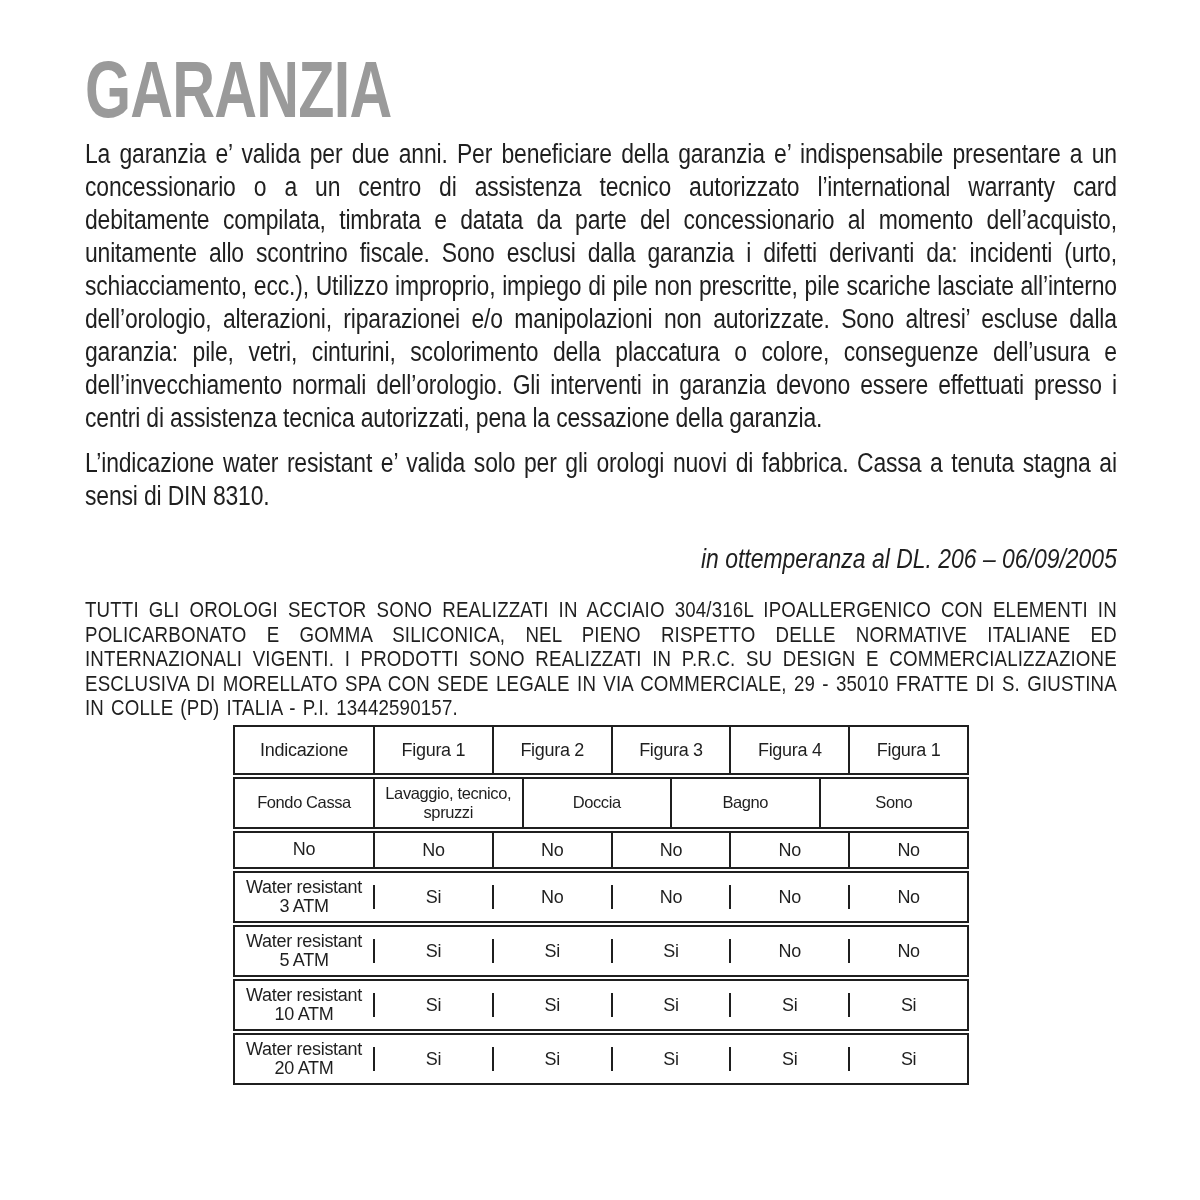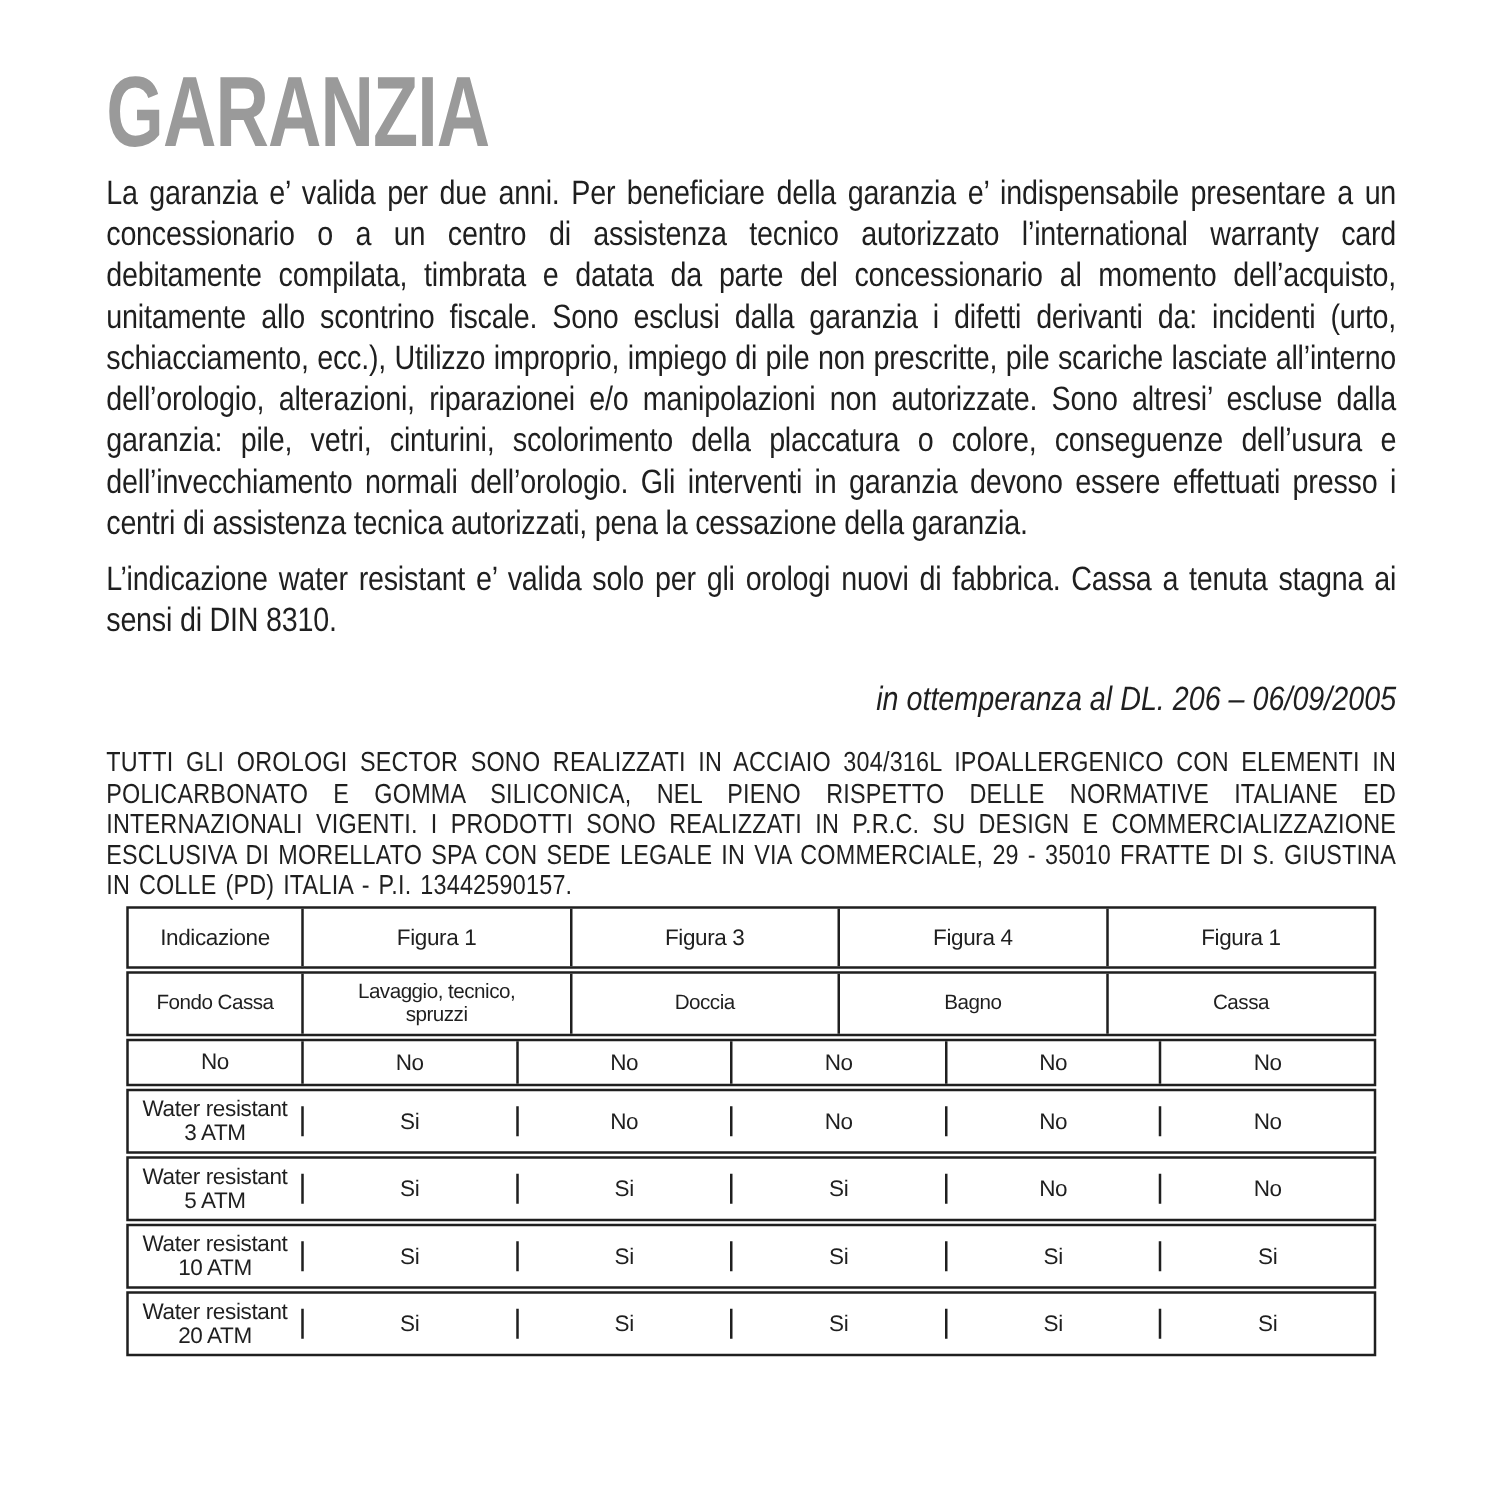--- a/index.html
+++ b/index.html
@@ -55,21 +55,21 @@
     margin-top: 22px;
     font-size: 22px;
     line-height: 24.5px;
     text-align: justify;
     word-spacing: 2px;
     letter-spacing: 0.2px;
   }
 
   
   .tablewrap { width: 1032px; margin-top: 4px; }
-  .wtable { width: 1000px; margin: 0 auto; }
+  .wtable { width: 736px; margin: 0 auto; }
   .trow {
     display: flex;
     border: 2px solid var(--border-color);
     margin-bottom: 2px;
     background: #ffffff;
   }
   .trow:last-child { margin-bottom: 0; }
   .tcell {
     flex: 1 1 0;
     border-left: 2px solid var(--border-color);
@@ -105,32 +105,33 @@
     <p class="note">in ottemperanza al DL. 206 – 06/09/2005</p>
     <p class="legal">TUTTI GLI OROLOGI SECTOR SONO REALIZZATI IN ACCIAIO 304/316L IPOALLERGENICO CON ELEMENTI IN POLICARBONATO E GOMMA SILICONICA, NEL PIENO RISPETTO DELLE NORMATIVE ITALIANE ED INTERNAZIONALI VIGENTI. I PRODOTTI SONO REALIZZATI IN P.R.C. SU DESIGN E COMMERCIALIZZAZIONE ESCLUSIVA DI MORELLATO SPA CON SEDE LEGALE IN VIA COMMERCIALE, 29 - 35010 FRATTE DI S. GIUSTINA IN COLLE (PD) ITALIA - P.I. 13442590157.</p>
   </div>
 
   <div class="tablewrap">
     <div class="wtable">
 
       <div class="trow rh-header">
         <div class="tcell">Indicazione</div>
         <div class="tcell">Figura 1</div>
+        <div class="tcell">Figura 2</div>
         <div class="tcell">Figura 3</div>
         <div class="tcell">Figura 4</div>
         <div class="tcell">Figura 1</div>
       </div>
 
       <div class="trow rh-sub">
         <div class="tcell">Fondo Cassa</div>
         <div class="tcell">Lavaggio, tecnico,
 spruzzi</div>
         <div class="tcell">Doccia</div>
         <div class="tcell">Bagno</div>
-        <div class="tcell">Cassa</div>
+        <div class="tcell">Sono</div>
       </div>
 
       <div class="trow rh-no">
         <div class="tcell">No</div>
         <div class="tcell">No</div>
         <div class="tcell">No</div>
         <div class="tcell">No</div>
         <div class="tcell">No</div>
         <div class="tcell">No</div>
       </div>

